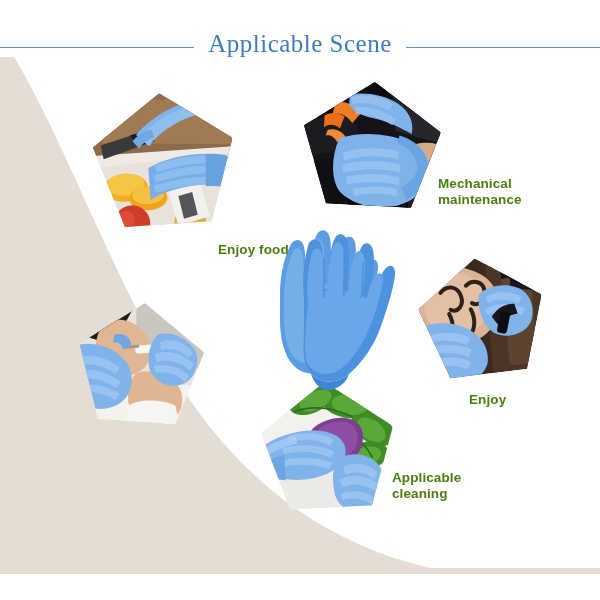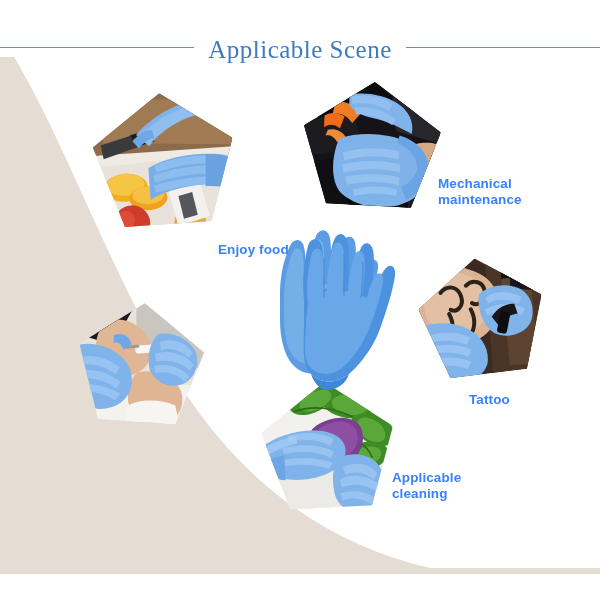--- a/index.html
+++ b/index.html
@@ -11,21 +11,21 @@
     overflow:hidden;
   }
   #stage{position:relative;width:600px;height:600px;background:#fff;overflow:hidden;}
 
   
   .bg-sweep{position:absolute;left:0;top:0;width:600px;height:600px;}
 
   
   .title-wrap{
     position:absolute;left:0;top:27px;width:600px;height:40px;
-    display:flex;align-items:flex-end;justify-content:center;
+    display:flex;align-items:flex-start;justify-content:center;
     z-index:40;
   }
   .title-rule{
     position:absolute;left:0;top:47px;width:600px;height:1px;
     background:#5f8fc4;z-index:30;
   }
   .title-text{
     position:relative;z-index:41;
     font-family:"Liberation Serif", serif;
     font-size:25px;letter-spacing:.5px;
@@ -42,21 +42,21 @@
     overflow:hidden;
     -webkit-clip-path:polygon(50% 0%, 100% 36%, 81% 95%, 19% 95%, 0% 36%);
     clip-path:polygon(50% 0%, 100% 36%, 81% 95%, 19% 95%, 0% 36%);
     z-index:20;
   }
   .pent .ph{position:absolute;inset:0;}
 
   
   .label{
     position:absolute;z-index:45;
-    color:#3b82f6;
+    color:#4d7c0f;
     font-weight:bold;
     font-size:13.5px;
     line-height:15.5px;
     white-space:pre-line;
     letter-spacing:.1px;
   }
 
   
   .center-gloves{position:absolute;left:236px;top:228px;width:160px;height:165px;z-index:25;}
 </style>
@@ -215,21 +215,21 @@
       <g fill="#97c2f1">
         <path d="M68,40 C80,34 94,36 104,44 L100,50 C90,44 78,42 70,46 Z"></path>
         <path d="M66,52 C78,46 94,48 106,56 L102,62 C92,56 78,54 68,58 Z"></path>
       </g>
 
       <path d="M86,14 C96,10 108,14 112,24 L102,32 C98,24 92,22 86,24 Z" fill="#111114"></path>
       <path d="M72,60 C78,52 88,48 96,50 L98,60 C90,60 82,64 78,70 Z" fill="#17171b"></path>
       <rect x="78" y="56" width="10" height="22" rx="3" fill="#0d0d10" transform="rotate(18 83 67)"></rect>
     </svg>
   </div>
-  <div class="label" style="left:469px;top:392px;">Tattoo</div>
+  <div class="label" style="left:469px;top:392px;">Enjoy</div>
 
   <div class="pent" style="left:78px;top:303px;width:125px;height:125px;transform:rotate(4deg);">
     <svg class="ph" viewBox="0 0 125 125" preserveAspectRatio="none">
       <rect x="0" y="0" width="125" height="125" fill="#e9e3da"></rect>
 
       <path d="M0,0 L54,0 L34,44 L0,36 Z" fill="#1c1c20"></path>
       <path d="M8,4 L44,2 L30,36 L4,30 Z" fill="#2a2a2f"></path>
 
       <path d="M54,0 L125,0 L125,62 L58,56 Z" fill="#c9c5bf"></path>
       <path d="M0,86 L125,78 L125,125 L0,125 Z" fill="#f4f2ee"></path>

